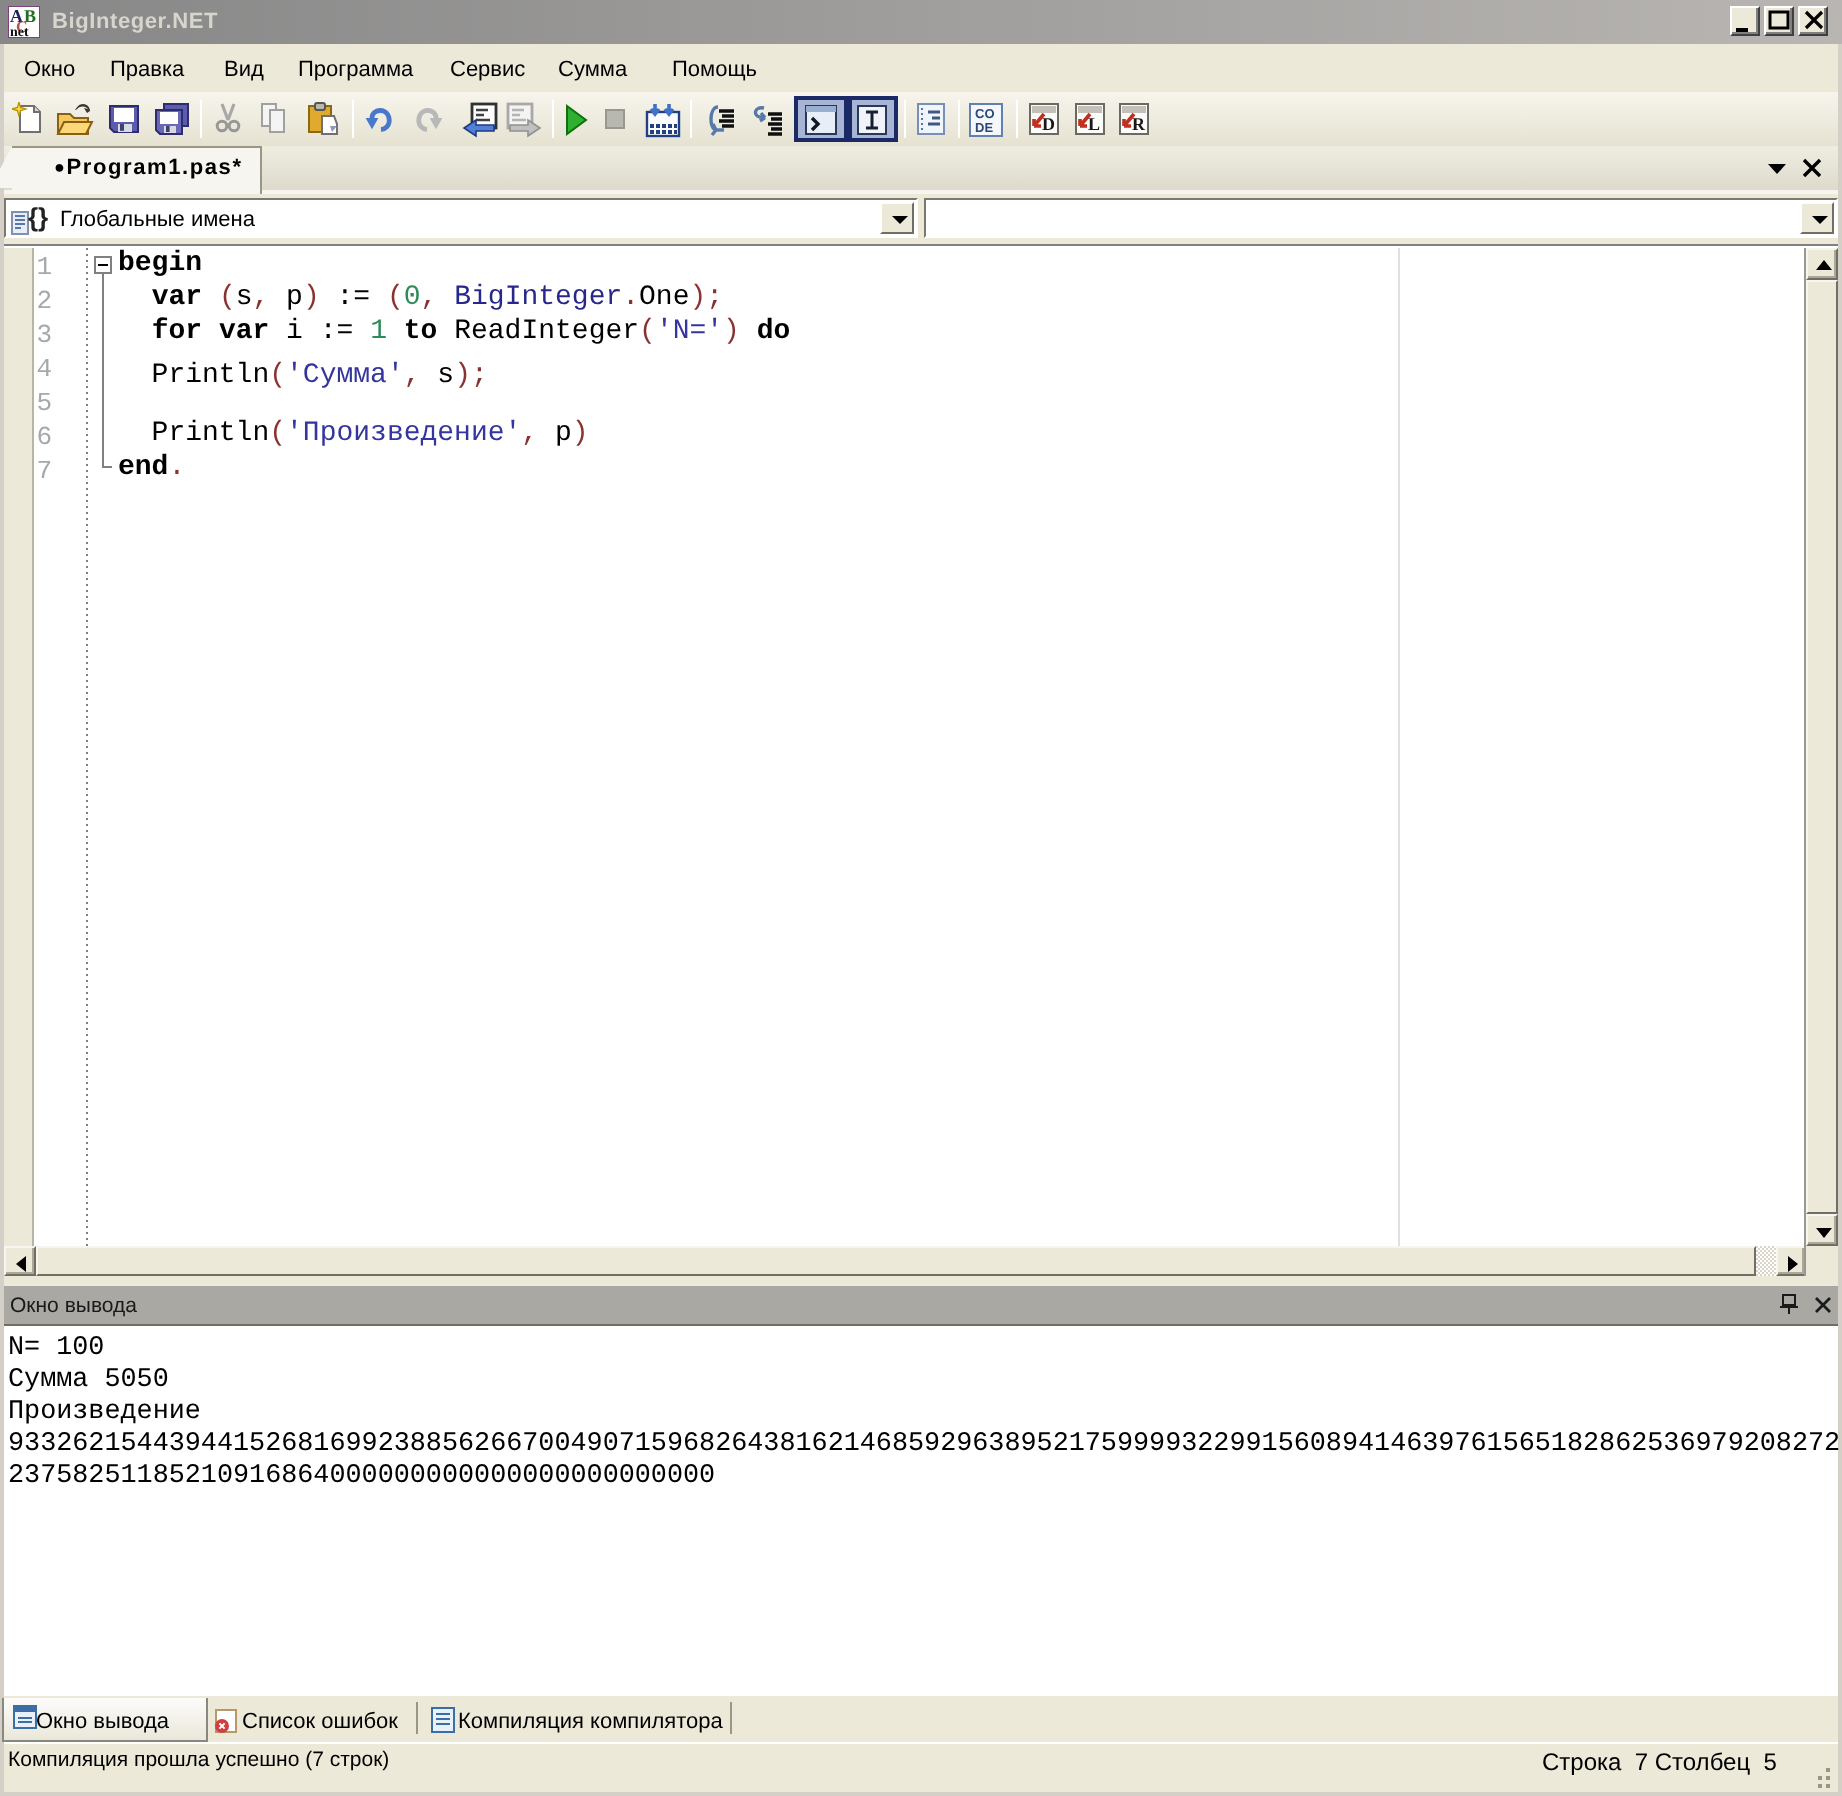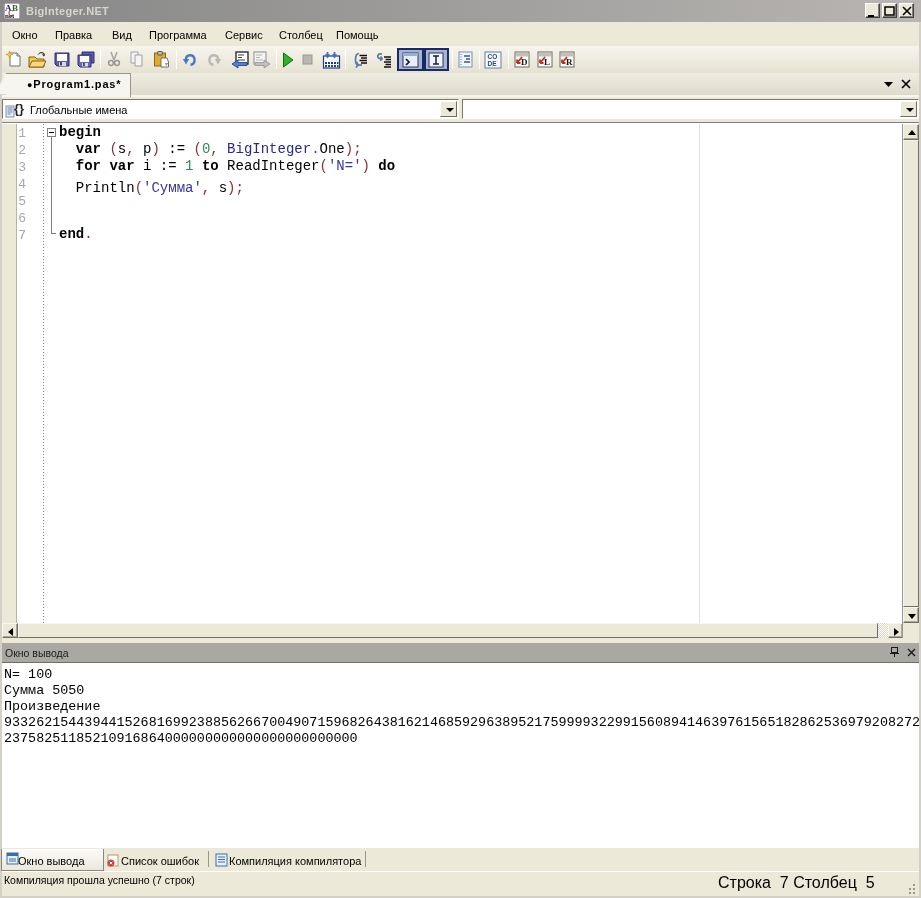--- a/index.html
+++ b/index.html
@@ -75,21 +75,21 @@
 
 #btabs { position:absolute; left:2px; top:848px; width:917px; height:23px; background:#ece9d8; }
 .btab { position:absolute; top:1px; height:22px; font-size:11px; white-space:nowrap; }
 .btabtxt { white-space:nowrap; }
 #btab1 { left:-1px; width:103px; background:linear-gradient(#fdfcfa,#eae7da); border:1px solid #8a887c; border-top:none; }
 .btabtxt { position:absolute; top:6px; }
 .btsep { position:absolute; top:3px; width:1px; height:16px; background:#9a9787; }
 
 #status { position:absolute; left:2px; top:871px; width:917px; height:25px; background:#ece9d8; border-top:1px solid #fff; }
 #status .lt { position:absolute; left:2px; top:2px; font-size:10.5px; }
-#status .rt { position:absolute; left:716px; top:2px; font-size:16px; }
+#status .rt { position:absolute; left:769px; top:2px; font-size:12px; }
 </style>
 </head>
 <body>
 <div id="winborder"></div>
 <div id="titlebar">
   <svg class="abs" style="left:4px;top:3px" width="16" height="16" viewBox="0 0 16 16">
     <rect x="0" y="0" width="16" height="16" fill="#fff" stroke="#804080" stroke-width="1"></rect>
     <text x="1" y="8" font-size="9" font-weight="bold" fill="#202060" font-family="Liberation Serif">A</text>
     <text x="8" y="8" font-size="9" font-weight="bold" fill="#207020" font-family="Liberation Serif">B</text>
     <text x="4" y="13" font-size="8" font-weight="bold" fill="#b05050" font-family="Liberation Serif">C</text>
@@ -111,21 +111,21 @@
         <path d="M3 1 L11 9 M11 1 L3 9" stroke="#000" stroke-width="1.6"></path>
       </svg>
   </div>
 </div>
 <div id="menubar">
   <span class="mi" style="left:10px">Окно</span>
   <span class="mi" style="left:53px">Правка</span>
   <span class="mi" style="left:110px">Вид</span>
   <span class="mi" style="left:147px">Программа</span>
   <span class="mi" style="left:223px">Сервис</span>
-  <span class="mi" style="left:277px">Столбец</span>
+  <span class="mi" style="left:277px">Сумма</span>
   <span class="mi" style="left:334px">Помощь</span>
 </div>
 <div id="toolbar">
   <svg class="tico" style="left:4px" width="17" height="17" viewBox="0 0 17 17">
     <path d="M4 2 L11 2 L14 5 L14 15 L4 15 Z" fill="#fff" stroke="#707070"></path>
     <path d="M11 2 L11 5 L14 5" fill="#d8d8d8" stroke="#707070"></path>
     <path d="M3.5 0 L4.3 2.7 L7 3.5 L4.3 4.3 L3.5 7 L2.7 4.3 L0 3.5 L2.7 2.7 Z" fill="#f8d840" stroke="#b89000" stroke-width="0.6"></path>
   </svg>
   <svg class="tico" style="left:26px" width="19" height="18" viewBox="0 0 19 18">
     <path d="M10 4 C12 1.5 15 2 16 3.5 L14 3 L15.5 5.5 L17 4.5 C17 3 16 1 13.5 1 C11.5 1 10.5 2.5 9.5 4 Z" fill="#383838"></path>
@@ -299,20 +299,21 @@
   </div>
   <div id="dotline"></div>
   <div id="foldbox"></div>
   <div id="foldline"></div>
   <div id="foldfoot"></div>
   <div id="code">
     <div class="ln" style="top:0px"><span class="kw">begin</span></div>
     <div class="ln" style="top:17px">  <span class="kw">var</span> <span class="sym">(</span>s<span class="sym">,</span> p<span class="sym">)</span> := <span class="sym">(</span><span class="num">0</span><span class="sym">,</span> <span class="typ">BigInteger</span><span class="sym">.</span>One<span class="sym">);</span></div>
     <div class="ln" style="top:34px">  <span class="kw">for</span> <span class="kw">var</span> i := <span class="num">1</span> <span class="kw">to</span> ReadInteger<span class="sym">(</span><span class="str">'N='</span><span class="sym">)</span> <span class="kw">do</span></div>
     <div class="ln" style="top:56px">  Println<span class="sym">(</span><span class="str">'Сумма'</span><span class="sym">,</span> s<span class="sym">);</span></div>
+    <div class="ln" style="top:85px">  Println<span class="sym">(</span><span class="str">'Произведение'</span><span class="sym">,</span> p<span class="sym">)</span></div>
     <div class="ln" style="top:102px"><span class="kw">end</span><span class="sym">.</span></div>
   </div>
   <div id="marginline"></div>
   <div id="vsb">
     <div class="sbtn" style="left:0;top:0;width:16px;height:16px;">
       <svg class="arr" style="left:4px;top:5px" width="8" height="5">
           <path d="M0 5 L8 5 L4 0 Z" fill="#000"></path>
         </svg>
     </div>
     <div class="thumb"></div>

